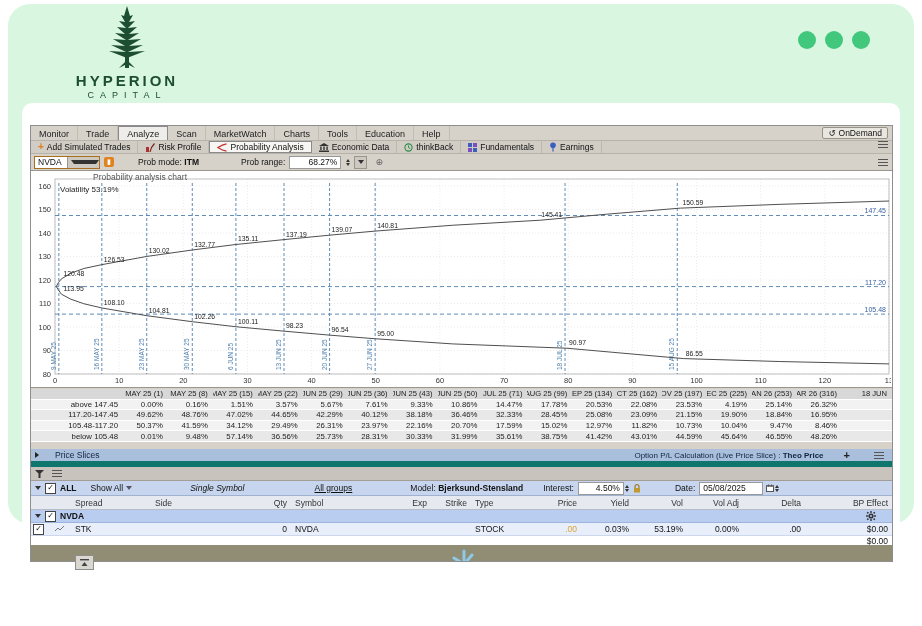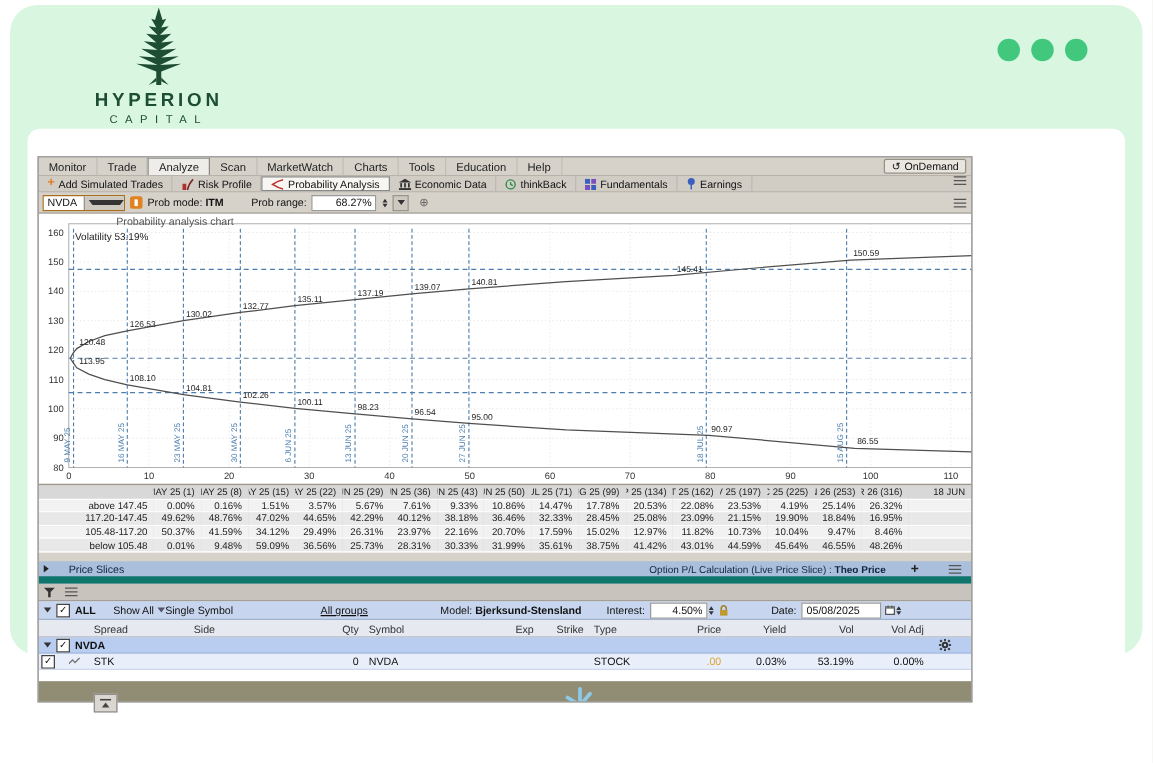--- a/index.html
+++ b/index.html
@@ -4,42 +4,42 @@
 <style>
   html,body{margin:0;padding:0;background:#ffffff;font-family:"Liberation Sans","DejaVu Sans",sans-serif;}
   .page{position:relative;width:922px;height:626px;background:#fff;overflow:hidden;}
   .green-card{position:absolute;left:8px;top:4px;width:906px;height:520px;background:#d9f6e0;border-radius:22px;}
   .logo{position:absolute;left:62px;top:6px;width:130px;text-align:center;color:#1d4d33;}
   .brand1{font-size:15px;font-weight:bold;letter-spacing:3px;margin-top:2px;}
   .brand2{font-size:9px;letter-spacing:6px;margin-top:1px;}
   .dots{position:absolute;left:798px;top:31px;display:flex;gap:9px;}
   .dot{width:18px;height:18px;border-radius:50%;background:#41c87d;}
   .app-frame{position:absolute;left:22px;top:103px;width:878px;height:477px;background:#ffffff;border-radius:10px;}
-  .tos-window{position:absolute;left:8px;top:22px;width:748px;height:437px;background:#d6d2ca;border:1px solid #8e8e8e;box-sizing:border-box;font-size:9px;color:#111;overflow:hidden;}
+  .tos-window{position:absolute;left:8px;top:22px;width:863px;height:437px;background:#d6d2ca;border:1px solid #8e8e8e;box-sizing:border-box;font-size:9px;color:#111;overflow:hidden;}
   
   .menubar{height:14px;display:flex;align-items:stretch;background:#d6d2ca;border-bottom:1px solid #b7b3ab;}
   .menu-tab{padding:1px 8px 0 8px;display:flex;align-items:center;font-size:9px;color:#222;border-right:1px solid #c2beb6;cursor:default;}
   .menu-tab.active{background:#efede9;border:1px solid #8a8a8a;border-bottom:none;}
   .menubar .spacer,.toolbar .spacer,.symbolbar .spacer{flex:1;}
   .ondemand{display:flex;align-items:center;gap:3px;margin:1px 4px;padding:0 5px;background:#e9e6e0;border:1px solid #979287;border-radius:2px;font-size:8.5px;}
   
   .toolbar{height:12px;display:flex;align-items:stretch;background:#d1cdc5;border-bottom:1px solid #b7b3ab;}
   .tb-btn{display:flex;align-items:center;gap:3px;padding:0 7px;font-size:8.5px;border-right:1px solid #bdb9b1;}
   .tb-btn.active{background:#f7f6f3;border:1px solid #8a8a8a;}
   .tb-ico{display:inline-flex;align-items:center;}
   
   .symbolbar{height:16px;display:flex;align-items:center;background:#d6d2ca;border-bottom:1px solid #9a968e;padding-left:3px;gap:4px;}
   .sym-field{width:64px;height:11px;background:#fff;border:1px solid #a8701e;display:flex;align-items:center;}
   .sym-field span{flex:1;padding-left:3px;font-size:8.5px;}
   .dd-btn{width:11px;height:100%;background:#cdc9c1;border-left:1px solid #9a968e;display:flex;align-items:center;justify-content:center;}
   .tri-down{width:0;height:0;border-left:3px solid transparent;border-right:3px solid transparent;border-top:4px solid #333;}
   .tri-up{width:0;height:0;border-left:3px solid transparent;border-right:3px solid transparent;border-bottom:4px solid #333;}
   .tri-right{width:0;height:0;border-top:3px solid transparent;border-bottom:3px solid transparent;border-left:4px solid #222;display:inline-block;}
   .orange-badge{width:10px;height:10px;background:#e0831f;border-radius:2px;display:inline-flex;align-items:center;justify-content:center;color:#fff;font-size:7px;font-weight:bold;}
-  .plabel{font-size:8.5px;}
+  .plabel{font-size:8.5px;margin-left:20px;}
   .num-field{height:11px;background:#fff;border:1px solid #9a9a9a;font-size:8.5px;display:flex;align-items:center;justify-content:flex-end;padding:0 3px;}
   .spin{display:inline-flex;flex-direction:column;justify-content:center;gap:1px;margin-left:1px;}
   .spin .tri-up{border-bottom-width:3px;border-left-width:2.5px;border-right-width:2.5px;}
   .spin .tri-down{border-top-width:3px;border-left-width:2.5px;border-right-width:2.5px;}
   .circ-ico{font-size:9px;color:#666;margin-left:4px;}
   .hamb{width:10px;height:7px;display:inline-block;background:
     linear-gradient(#555,#555) 0 0/10px 1.2px no-repeat,
     linear-gradient(#555,#555) 0 3px/10px 1.2px no-repeat,
     linear-gradient(#555,#555) 0 6px/10px 1.2px no-repeat;margin:0 4px;}
   
@@ -396,21 +396,21 @@
           <div class="pt-cell pt-r0">12.97%</div>
           <div class="pt-cell pt-r0">11.82%</div>
           <div class="pt-cell pt-r0">10.73%</div>
           <div class="pt-cell pt-r0">10.04%</div>
           <div class="pt-cell pt-r0">9.47%</div>
           <div class="pt-cell pt-r0">8.46%</div>
           <div class="pt-cell pt-r0"></div>
           <div class="pt-cell pt-r1">below 105.48</div>
           <div class="pt-cell pt-r1">0.01%</div>
           <div class="pt-cell pt-r1">9.48%</div>
-          <div class="pt-cell pt-r1">59.09%</div>
+          <div class="pt-cell pt-r1">57.14%</div>
           <div class="pt-cell pt-r1">36.56%</div>
           <div class="pt-cell pt-r1">25.73%</div>
           <div class="pt-cell pt-r1">28.31%</div>
           <div class="pt-cell pt-r1">30.33%</div>
           <div class="pt-cell pt-r1">31.99%</div>
           <div class="pt-cell pt-r1">35.61%</div>
           <div class="pt-cell pt-r1">38.75%</div>
           <div class="pt-cell pt-r1">41.42%</div>
           <div class="pt-cell pt-r1">43.01%</div>
           <div class="pt-cell pt-r1">44.59%</div>
@@ -437,21 +437,21 @@
           </svg>
         <span class="hamb"></span>
       </div>
 
       <div class="filter-row">
         <span class="tri-down" style="margin-right:4px;"></span>
         <span class="cbx">✓</span>
         <b style="margin-left:4px;">ALL</b>
         <span class="fsep">Show All</span>
         <span class="tri-down" style="margin-left:3px;border-top-color:#556;"></span>
-        <span style="">Single Symbol</span>
+        <span style="margin-left:58px;font-style:italic;">Single Symbol</span>
         <span style="margin-left:70px;text-decoration:underline;">All groups</span>
         <span style="margin-left:58px;"><span>Model:</span> <b>Bjerksund-Stensland</b></span>
         <span style="margin-left:20px;">Interest:</span>
         <span class="num-field" style="width:38px;margin-left:4px;">
             <span>4.50%</span>
           </span>
         <span class="spin">
             <span class="tri-up"></span>
             <span class="tri-down"></span>
           </span>

